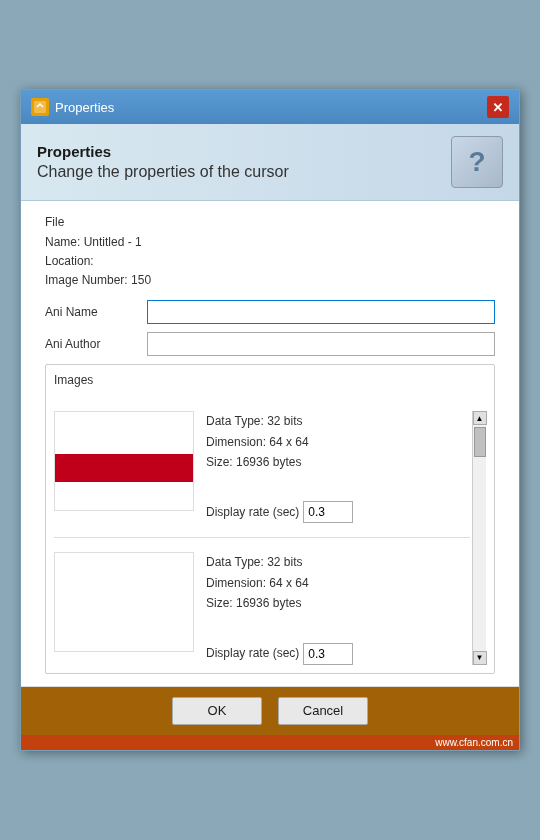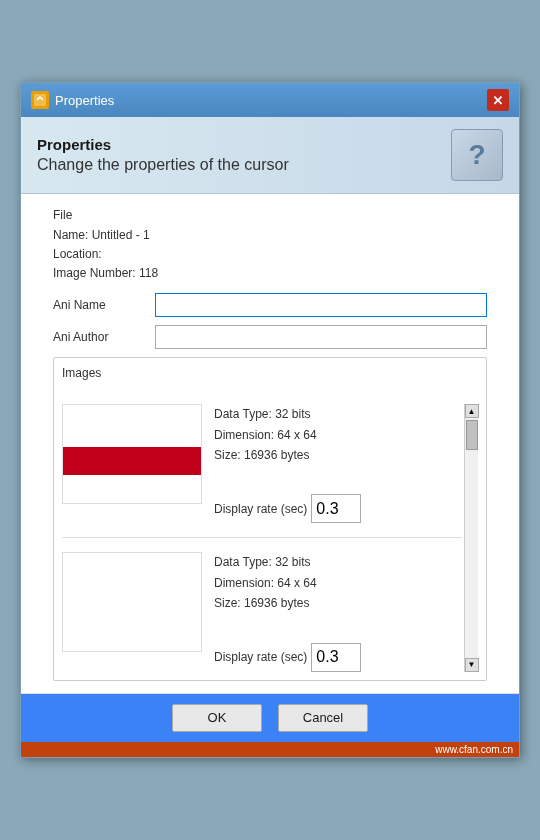--- a/index.html
+++ b/index.html
@@ -100,21 +100,21 @@
       border-radius: 4px;
       display: flex;
       align-items: center;
       justify-content: center;
       font-size: 28px;
       color: #5a7a9a;
       font-weight: bold;
     }
 
     .content {
-      padding: 12px 32px;
+      padding: 12px 24px;
       background: white;
     }
 
     .info-section {
       margin-bottom: 10px;
     }
 
     .info-label {
       font-size: 12px;
       color: #333;
@@ -213,24 +213,24 @@
 
     .display-rate-row {
       display: flex;
       align-items: center;
       gap: 4px;
       margin-top: 29px;
     }
 
     .rate-input {
       width: 50px;
-      height: 29px;
+      height: 22px;
       border: 1px solid #aaa;
       padding: 2px 4px;
-      font-size: 16px;
+      font-size: 12px;
     }
 
     .scrollbar {
       position: absolute;
       right: 0;
       top: 0;
       bottom: 0;
       width: 14px;
       background: #f0f0f0;
       border-left: 1px solid #ccc;
@@ -268,21 +268,21 @@
       height: 1px;
       background: #ddd;
       margin: 6px 0;
     }
 
     .footer {
       padding: 10px 16px;
       display: flex;
       justify-content: center;
       gap: 16px;
-      background: #3b82f6;
+      background: #a16207;
       border-top: 1px solid #ddd;
     }
 
     .footer-btn {
       width: 90px;
       height: 28px;
       background: #e8e8e8;
       border: 1px solid #aaa;
       border-radius: 2px;
       font-size: 13px;
@@ -323,21 +323,21 @@
     </div>
     <div class="help-icon">?</div>
   </div>
 
   <div class="content">
 
     <div class="info-section">
       <div class="info-label">File</div>
       <div class="info-label">Name: Untitled - 1</div>
       <div class="info-label">Location:</div>
-      <div class="info-label">Image Number: 118</div>
+      <div class="info-label">Image Number: 150</div>
     </div>
 
     <div class="field-row">
       <span class="field-label">Ani Name</span>
       <input type="text" class="field-input" value="" style="">
     </div>
 
     <div class="field-row">
       <span class="field-label">Ani Author</span>
       <input type="text" class="field-input no-focus" value="" style="">

